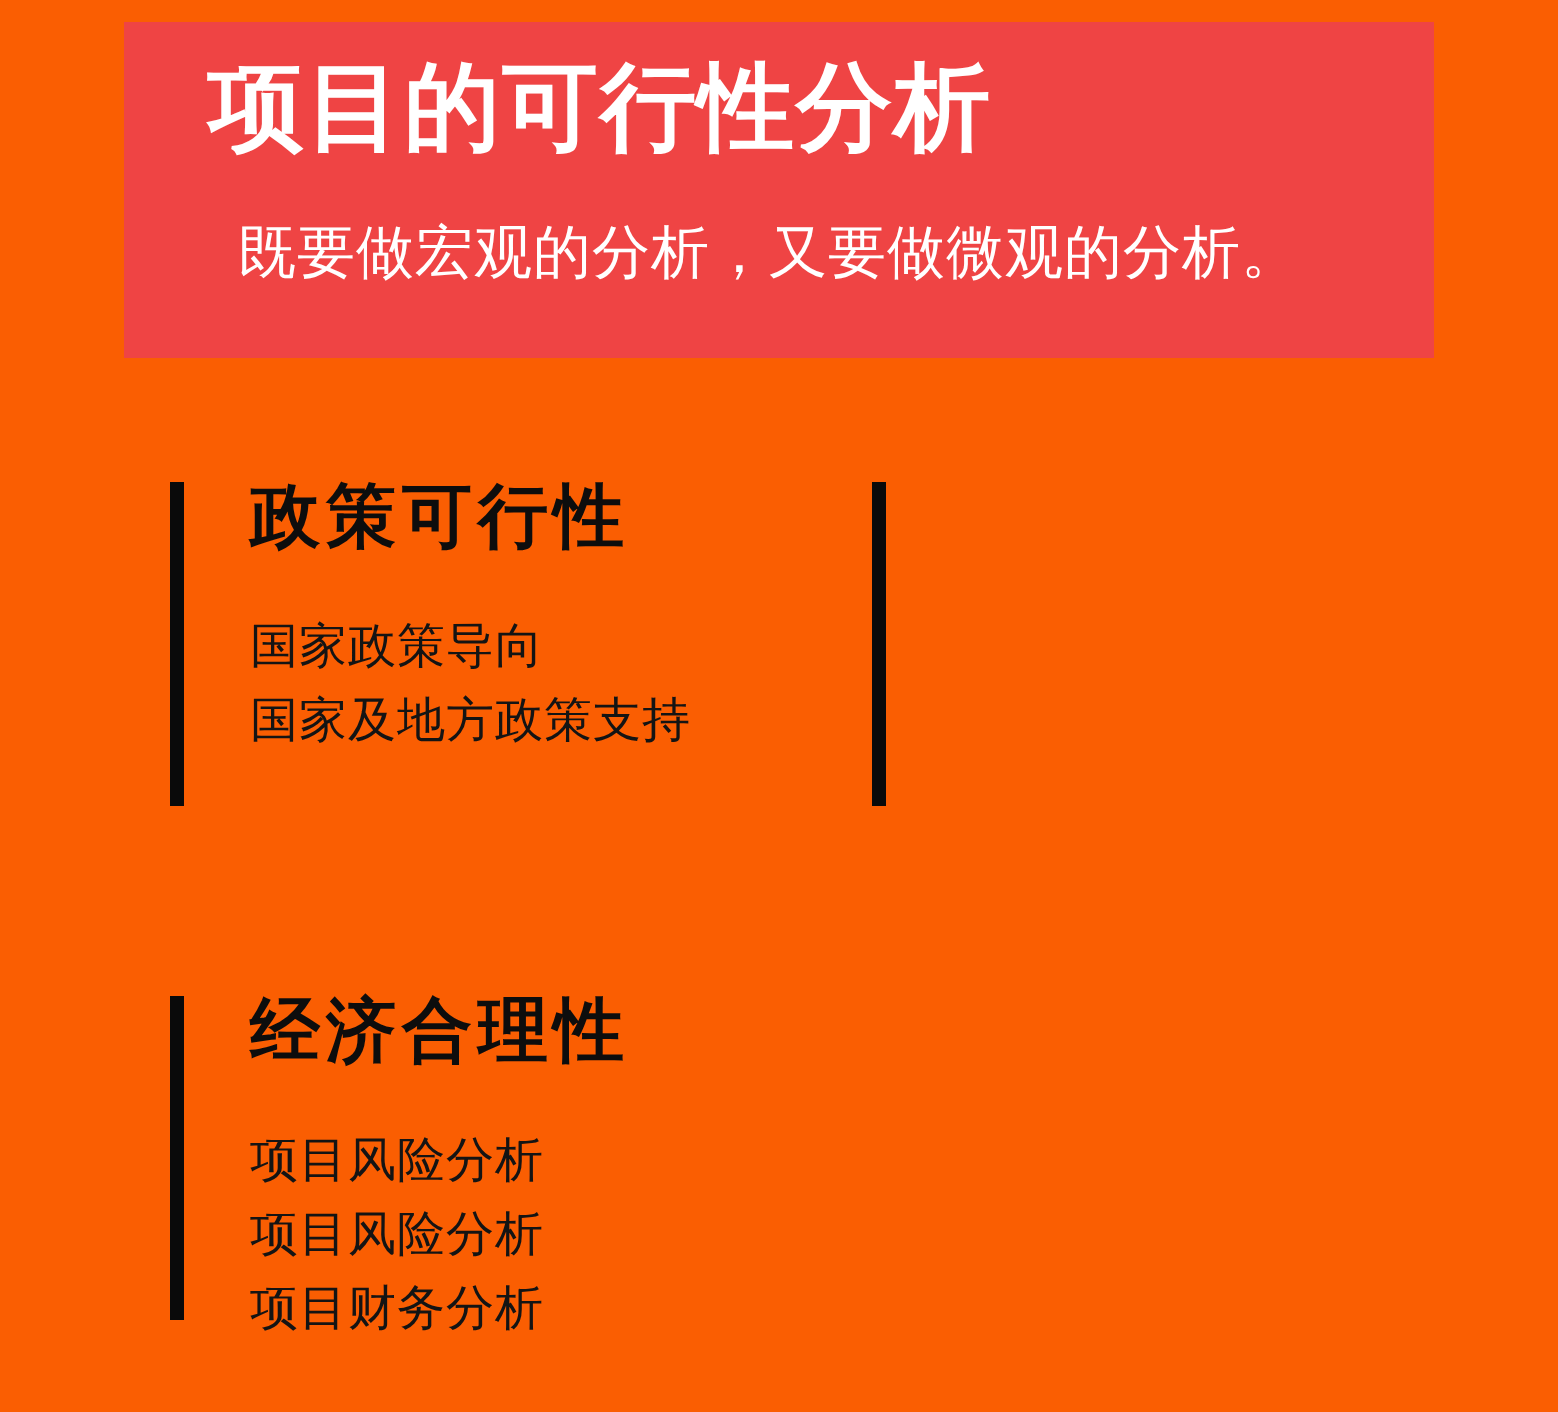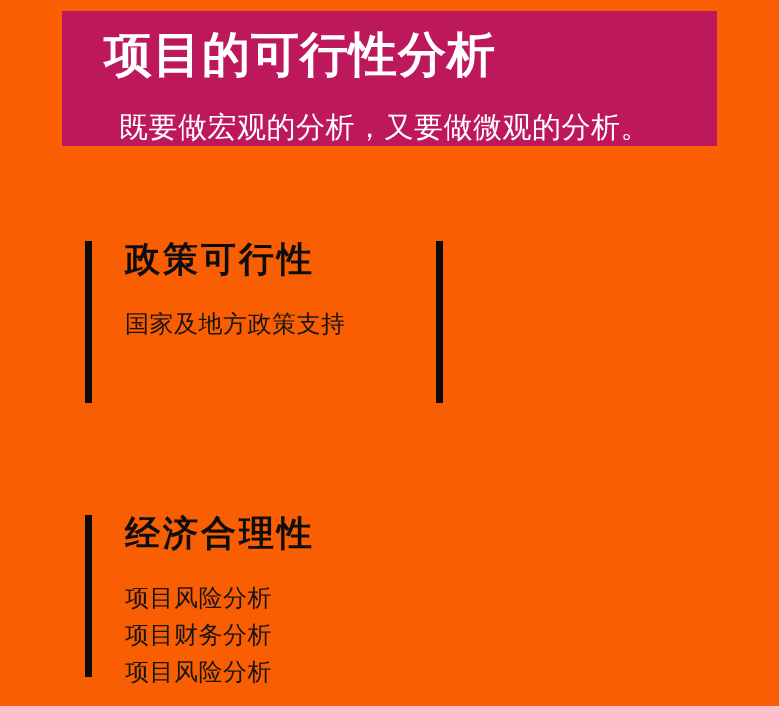--- a/index.html
+++ b/index.html
@@ -14,22 +14,22 @@
     background: #fa5e02;
     overflow: hidden;
     font-family: "Liberation Sans", "DejaVu Sans", sans-serif;
   }
   
   .header-panel {
     position: absolute;
     left: 62px;
     top: 11px;
     width: 655px;
-    height: 135px;
-    background: #be185d;
+    height: 168px;
+    background: #ef4444;
     color: #ffffff;
     text-decoration: underline;
   }
   .header-title {
     position: absolute;
     left: 42px;
     top: 18px;
     margin: 0;
     font-size: 48px;
     font-weight: 700;
@@ -49,21 +49,21 @@
     white-space: nowrap;
   }
   
   .section {
     position: absolute;
     display: flex;
     align-items: stretch;
   }
   .section.pos-0 { left: 85px;  top: 241px; }
   .section.pos-1 { left: 436px; top: 241px; }
-  .section.pos-2 { left: 85px;  top: 515px; }
+  .section.pos-2 { left: 85px;  top: 498px; }
   .section.pos-3 { left: 436px; top: 515px; }
   .accent-bar {
     flex: none;
     width: 7px;
     height: 162px;
     background: #0a0a0a;
   }
   .section-content {
     margin-left: 33px;
   }
@@ -98,35 +98,36 @@
   <div class="header-panel">
     <h1 class="header-title">项目的可行性分析</h1>
     <p class="header-subtitle">既要做宏观的分析，又要做微观的分析。</p>
   </div>
 
   <div class="section pos-0">
     <div class="accent-bar"></div>
     <div class="section-content">
       <h2 class="section-title">政策可行性</h2>
       <ul class="item-list">
+        <li>国家政策导向</li>
         <li>国家及地方政策支持</li>
       </ul>
     </div>
   </div>
 
   <div class="section pos-1">
     <div class="accent-bar"></div>
   </div>
 
   <div class="section pos-2">
     <div class="accent-bar"></div>
     <div class="section-content">
       <h2 class="section-title">经济合理性</h2>
       <ul class="item-list">
         <li>项目风险分析</li>
+        <li>项目风险分析</li>
         <li>项目财务分析</li>
-        <li>项目风险分析</li>
       </ul>
     </div>
   </div>
 
 
 </div>
 
 </body></html>

